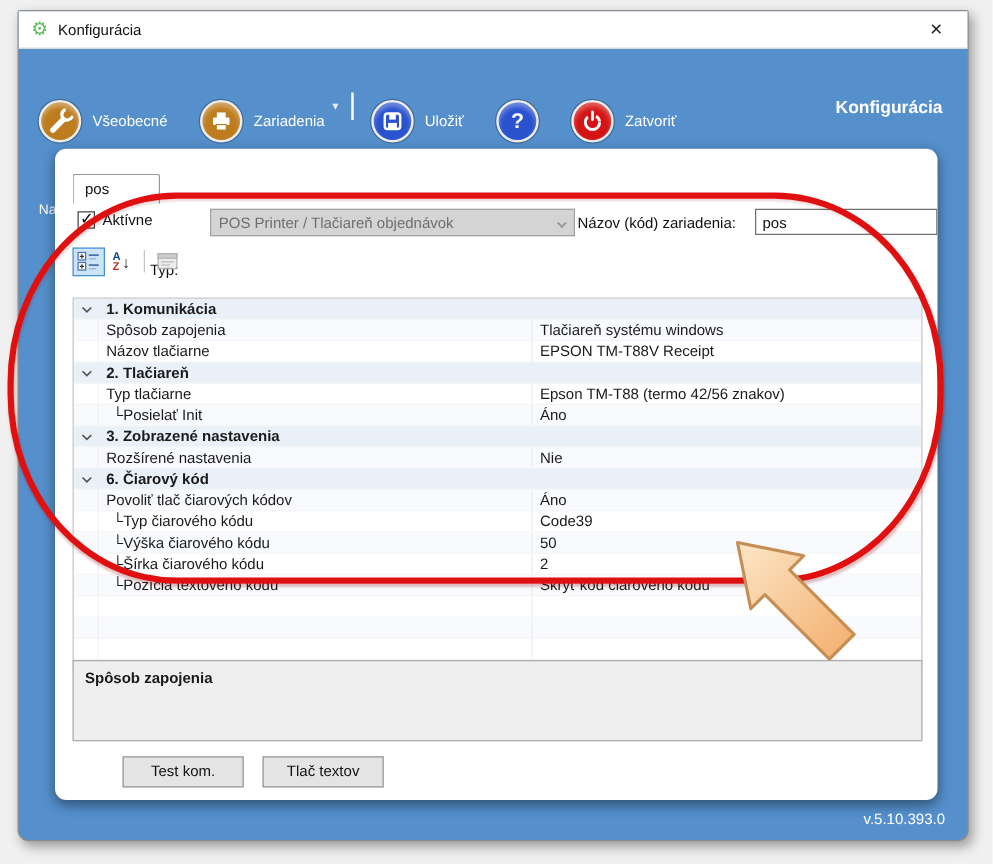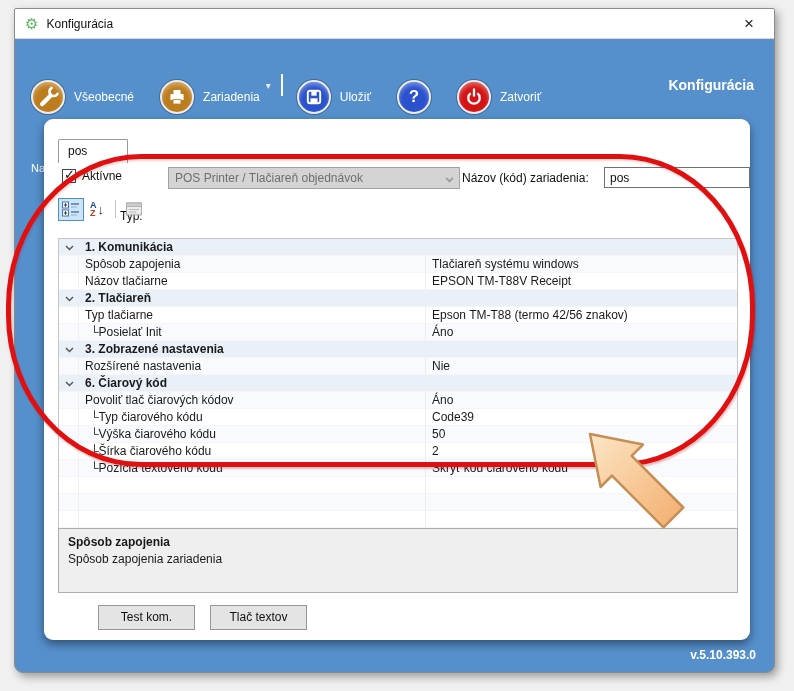--- a/index.html
+++ b/index.html
@@ -81,21 +81,21 @@
   
   .desc { position:absolute; left:14px; top:409px; width:680px; height:65px; background:#efefef;
     border:1px solid #adadad; padding:6px 9px; font-size:12px; color:#1a1a1a; }
   .desc .dt { font-weight:bold; margin-bottom:3px; }
 
   
   .btnrow { position:absolute; left:19px; top:486px; display:flex; gap:15px;margin-left:35px; }
   .wbtn { width:97px; height:25px; background:#e4e4e4; border:1px solid #969696;
     font-size:12px; font-family:inherit; color:#111; text-align:center; line-height:23px; }
 
-  .version { position:absolute; right:18px; bottom:10px; color:#fff; font-weight:bold; font-size:12px; }
+  .version { position:absolute; right:18px; bottom:10px; color:#fff; font-weight:normal; font-size:12px; }
 
   
   .red-oval { position:absolute; left:6px; top:154px; width:749px; height:313px;
     border:5px solid #e01010; border-radius:135px / 152px; z-index:50; pointer-events:none;
     box-shadow:1px 2px 2px rgba(140,0,0,.25), inset 1px 2px 2px rgba(140,0,0,.15); }
   .arrow-svg { position:absolute; left:555px; top:408px; z-index:51; pointer-events:none; }
 </style>
 </head>
 <body>
 
@@ -309,21 +309,20 @@
           </div>
         <div class="row">
             <span class="gut"></span>
             <span class="lab"></span>
             <span class="val"></span>
           </div>
       </div>
 
       <div class="desc">
         <div class="dt">Spôsob zapojenia</div>
-        <div>Spôsob zapojenia zariadenia</div>
       </div>
 
       <div class="btnrow">
         <div class="wbtn">Test kom.</div>
         <div class="wbtn">Tlač textov</div>
       </div>
     </div>
 
     <div class="version">v.5.10.393.0</div>
   </div>

